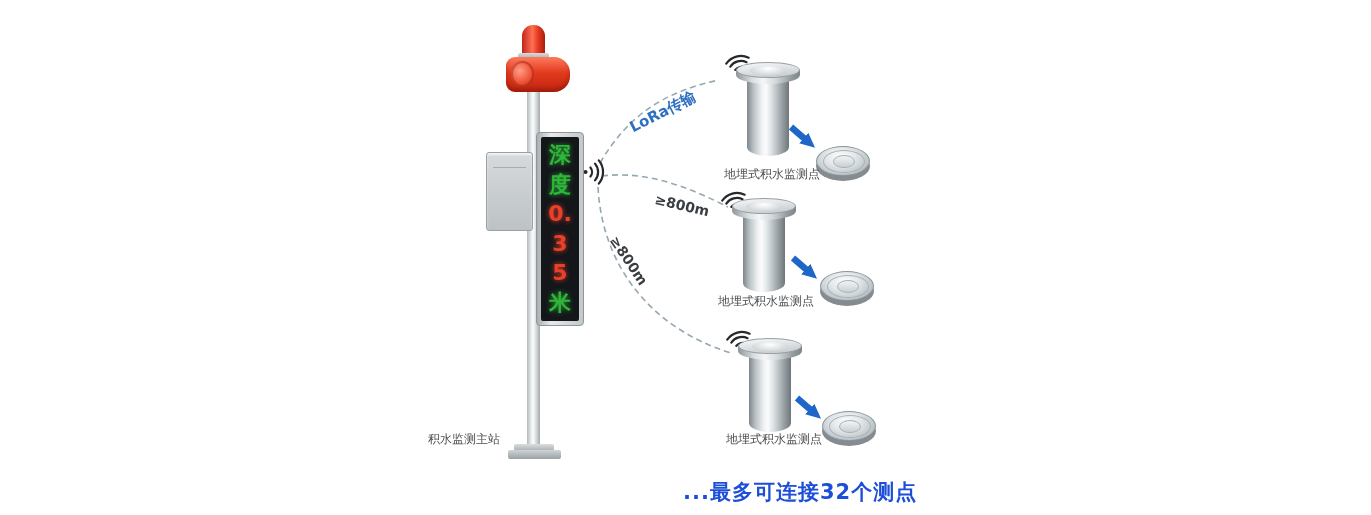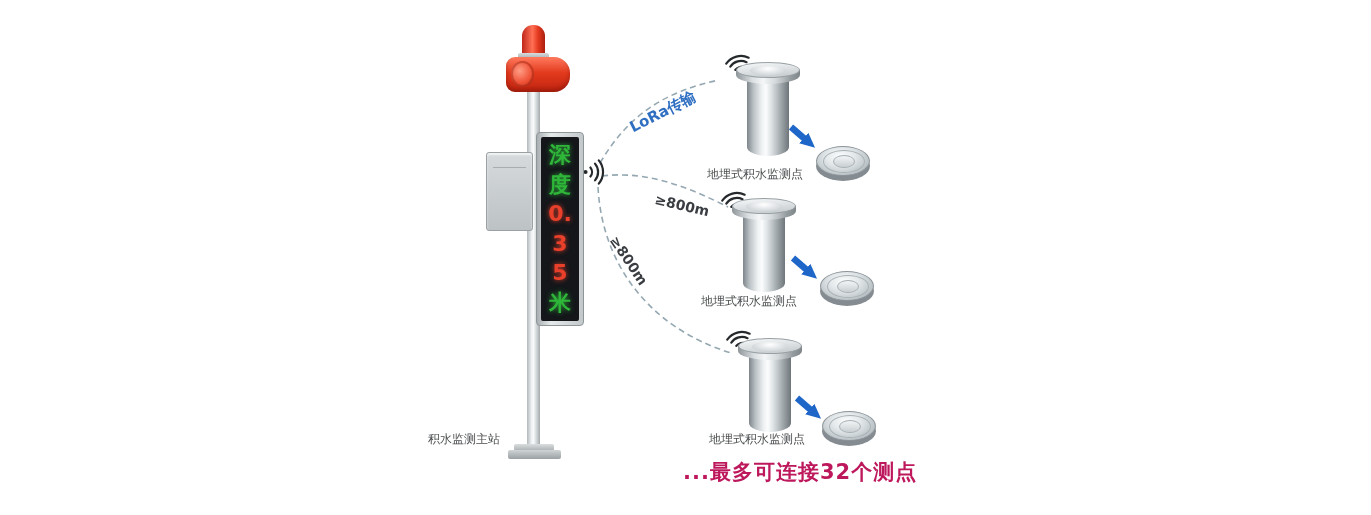--- a/index.html
+++ b/index.html
@@ -38,28 +38,28 @@
     background:linear-gradient(90deg,#a8aeb1,#e6eaeb 30%,#c3c8cb);
     border:1px solid #8f969a;border-radius:4px;}
   #display-screen{position:absolute;left:4px;top:4px;right:4px;bottom:4px;background:#14161a;border-radius:2px;
     display:flex;flex-direction:column;justify-content:space-evenly;align-items:center;}
   .led{font-size:22px;font-weight:700;line-height:1;}
   .led.g{color:#2fb73a;text-shadow:0 0 5px rgba(47,183,58,.9);}
   .led.r{color:#e8402a;text-shadow:0 0 5px rgba(232,64,42,.9);}
 
   
   .small-label{position:absolute;font-size:12px;color:#4a4d4f;z-index:6;}
-  .sensor-label{width:130px;}
+  .sensor-label{width:130px;text-align:center;}
   .link-label{position:absolute;font-size:14px;font-weight:600;color:#3a3e42;z-index:6;white-space:nowrap;}
   #label-lora{left:631px;top:119px;font-size:15px;font-weight:700;color:#2e6fc2;
     transform:rotate(-27deg);transform-origin:left center;}
   #label-d800a{left:655px;top:191px;transform:rotate(13deg);transform-origin:left center;}
   #label-d800b{left:620px;top:233px;transform:rotate(56deg);transform-origin:left top;}
-  #footer-note{position:absolute;left:683px;top:458px;font-size:21px;font-weight:600;
-    color:#be185d;letter-spacing:1px;z-index:6;}
+  #footer-note{position:absolute;left:683px;top:478px;font-size:21px;font-weight:600;
+    color:#1d4ed8;letter-spacing:1px;z-index:6;}
 
   
   .sensor{position:absolute;width:64px;height:94px;z-index:3;}
   .flange-top{position:absolute;left:0;top:0;width:64px;height:16px;border-radius:50%;z-index:2;
     background:linear-gradient(175deg,#f7f9fa,#c2c8cb);border:1px solid #98a0a4;box-sizing:border-box;}
   .flange-top::after{content:"";position:absolute;left:13px;top:3px;width:36px;height:9px;border-radius:50%;
     background:radial-gradient(ellipse at 50% 30%,#ffffff,#d4d9dc 70%,#b6bdc1);}
   .flange-side{position:absolute;left:0;top:8px;width:64px;height:14px;z-index:1;
     border-radius:0 0 32px 32px / 0 0 9px 9px;
     background:linear-gradient(90deg,#8f969a,#d9dee0 25%,#f4f6f7 42%,#d4d9db 62%,#969da1 85%,#7f868a);}

